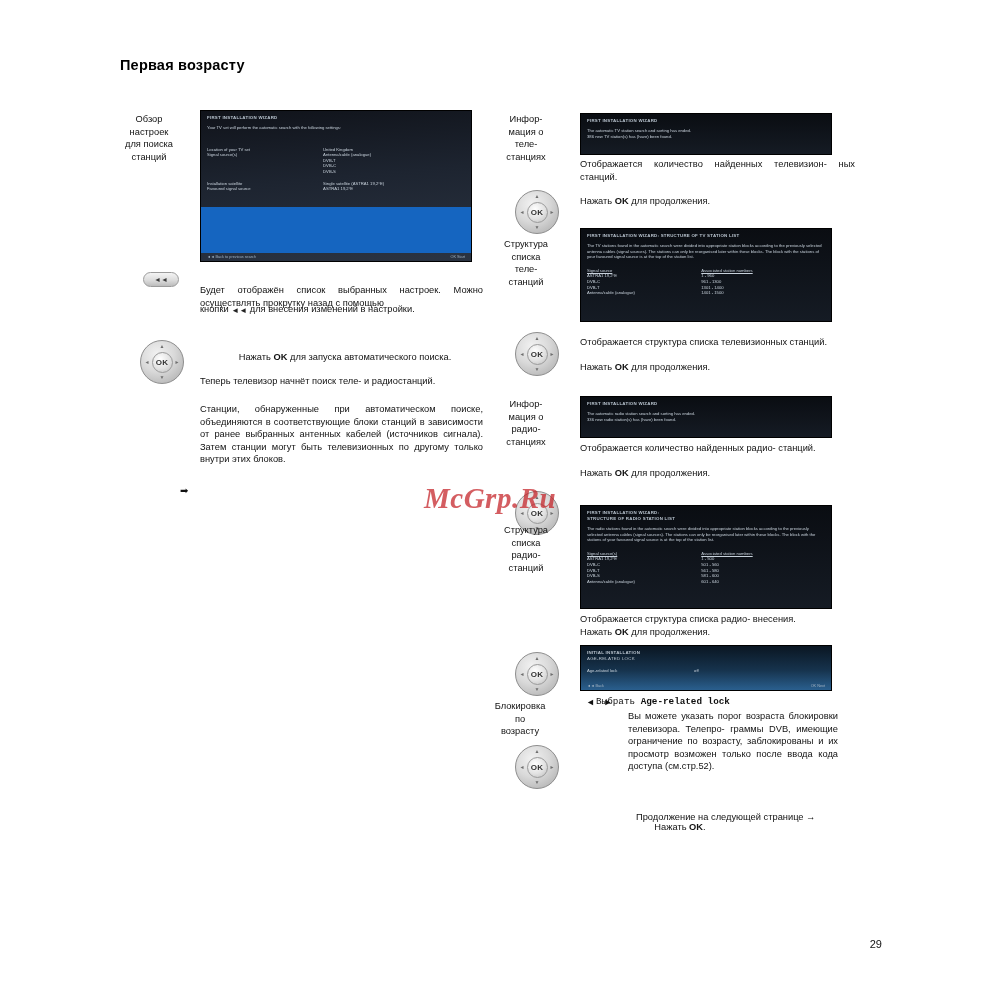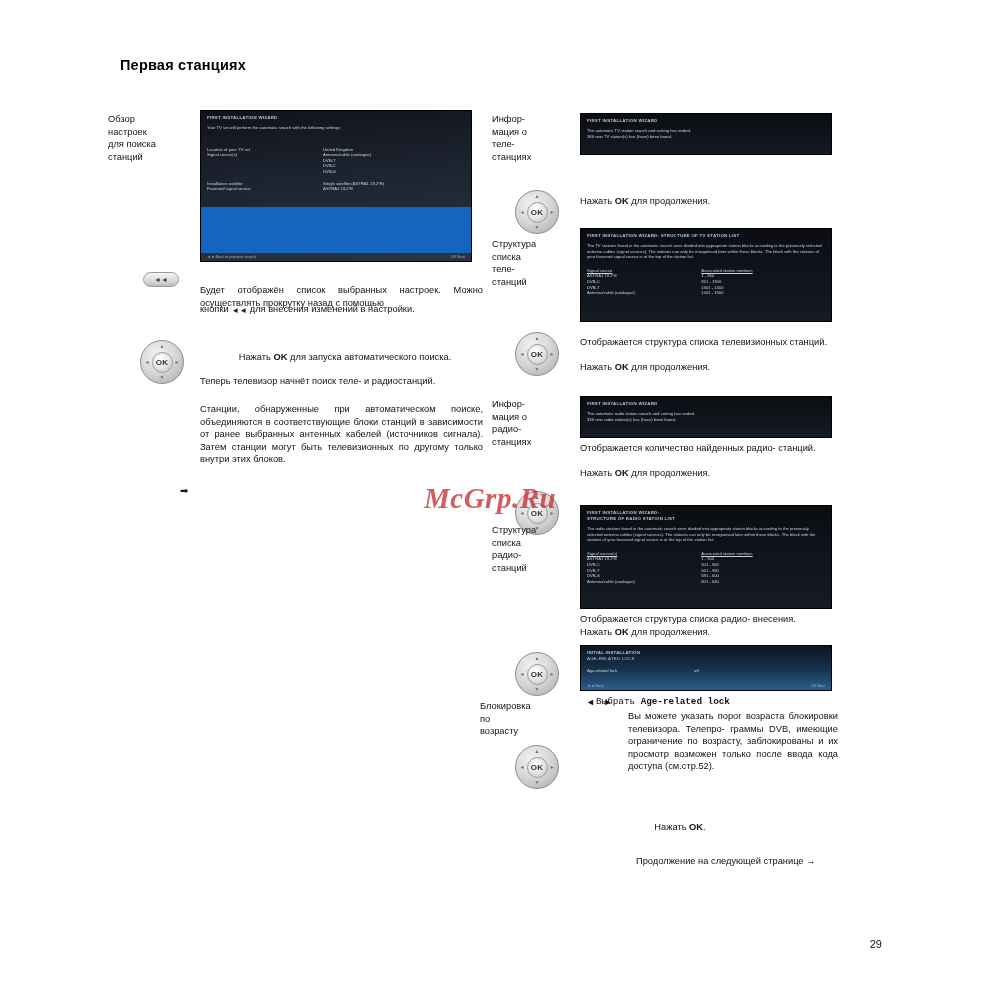--- a/index.html
+++ b/index.html
@@ -34,21 +34,21 @@
     position: absolute;
     font-size: 9.3px;
     line-height: 12.6px;
     color: #111;
   }
   .txt.just { text-align: justify; }
   .label {
     position: absolute;
     font-size: 9.3px;
     line-height: 12.6px;
-    text-align: left;
+    text-align: center;
     color: #111;
   }
   .b { font-weight: bold; }
 
   
   .screen {
     position: absolute;
     background: #000;
     overflow: hidden;
     border: 1px solid #000;
@@ -202,31 +202,31 @@
   .pageno {
     position: absolute;
     right: 118px;
     top: 938px;
     font-size: 11px;
     color: #111;
   }
   .contnote {
     position: absolute;
     left: 636px;
-    top: 856px;
+    top: 812px;
     font-size: 9.3px;
     color: #111;
   }
 </style>
 </head>
 <body>
 
 <div class="page">
 
-  <div class="title">Первая станциях</div>
+  <div class="title">Первая возрасту</div>
 
   <div class="label" style="left:108px; top:113px; width:82px; white-space:pre-line;">Обзор
 настроек
 для поиска
 станций</div>
 
   <div class="screen gradient" style="left:200px; top:110px; width:272px; height:152px;">
     <div class="hdr">FIRST INSTALLATION WIZARD</div>
     <div class="body" style="padding-top:4px;">Your TV set will perform the automatic search with the following settings:</div>
 
@@ -303,20 +303,21 @@
 мация о
 теле-
 станциях</div>
 
   <div class="screen dark2" style="left:580px; top:113px; width:252px; height:42px;">
     <div class="hdr">FIRST INSTALLATION WIZARD</div>
     <div class="body" style="padding-top:4px;">The automatic TV station search and sorting has ended.</div>
     <div class="body" style="padding-top:0;">386 new TV station(s) has (have) been found.</div>
   </div>
 
+  <div class="txt just" style="left:580px; top:158px; width:275px;">Отображается количество найденных телевизион- ных станций.</div>
 
   <div class="txt" style="left:580px; top:195px; width:275px;">
     <span>Нажать</span>
     <span class="b">OK</span>
     <span>для продолжения.</span>
   </div>
 
   <div class="wheel" style="left:515px; top:190px;">
     <span class="ar up">▲</span>
     <span class="ar dn">▼</span>

